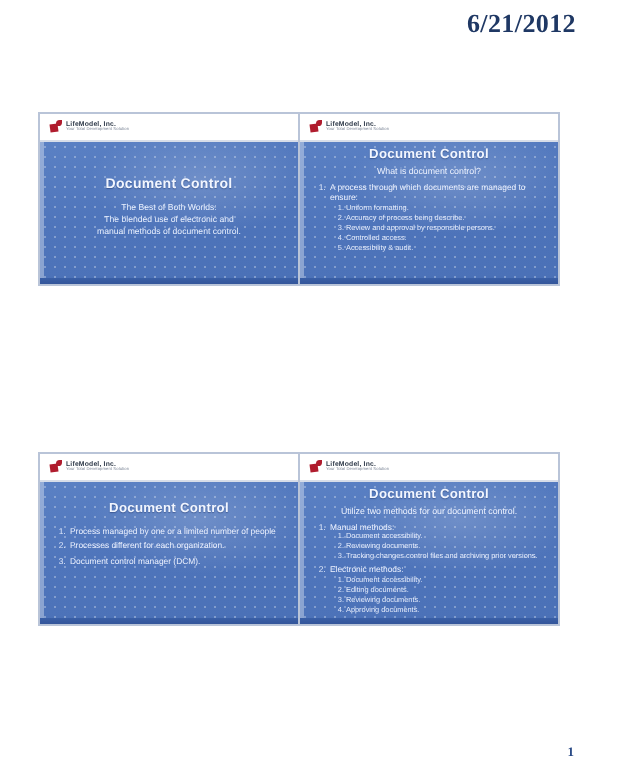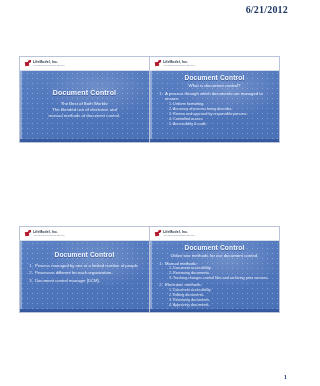--- a/index.html
+++ b/index.html
@@ -6,21 +6,21 @@
   body{
     width:298px;height:386px;background:#ffffff;
     font-family:"Liberation Sans",sans-serif;
     overflow:hidden;position:relative;
   }
   .page{position:relative;width:298px;height:386px;}
 
   .page-date{
     position:absolute;top:4px;right:10px;
     font-family:"Liberation Serif",serif;
-    font-size:10px;font-weight:bold;color:#1f3864;
+    font-size:13px;font-weight:bold;color:#1f3864;
     letter-spacing:.2px;
   }
   .page-number{
     position:absolute;bottom:6px;right:11px;
     font-family:"Liberation Serif",serif;
     font-size:6.5px;font-weight:bold;color:#2a4a86;
   }
 
   .grid{
     position:absolute;left:0;top:56px;width:298px;height:300px;

